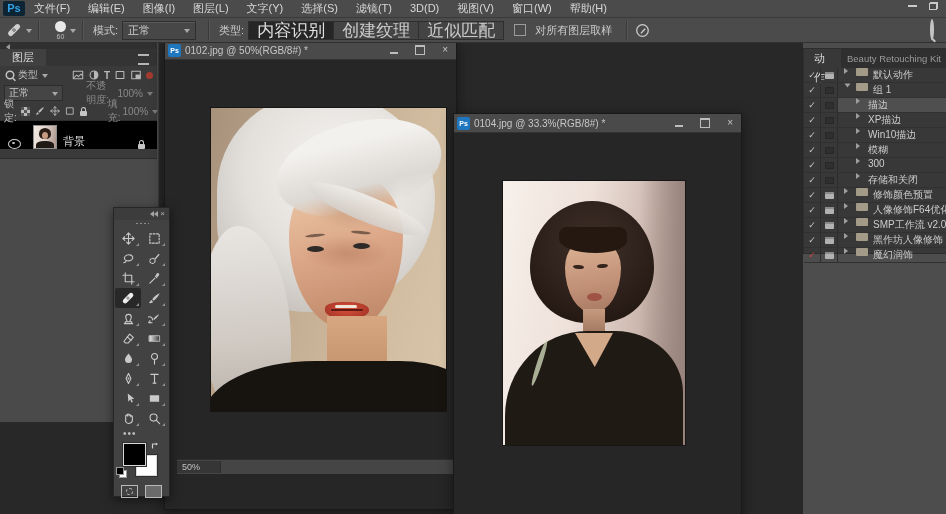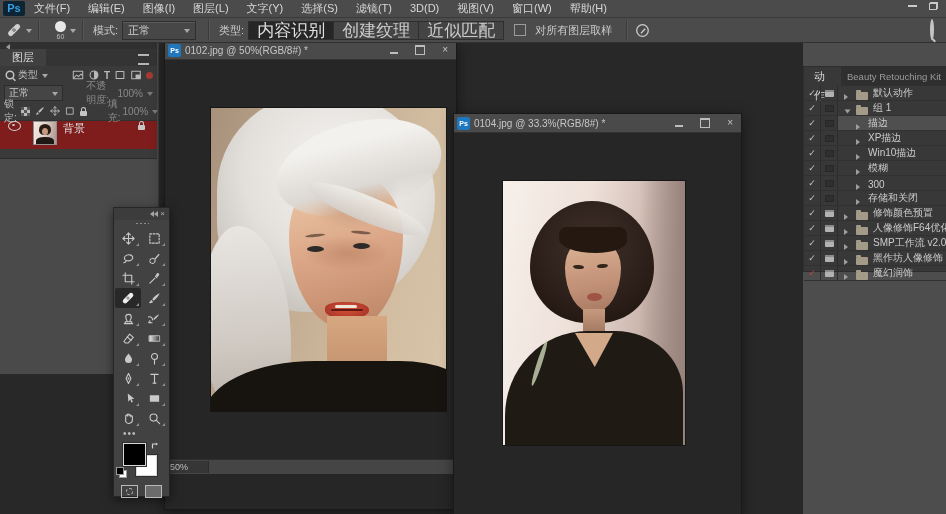--- a/index.html
+++ b/index.html
@@ -34,39 +34,39 @@
   .brushsize{font-size:7px;color:#bbb;margin-top:1px}
   .segbtn{height:17px;line-height:17px;padding:0 8px;font-size:17px;color:#cccccc;background:#444444;
           border:1px solid #2e2e2e;border-left:none;cursor:default}
   .segbtn:first-child{border-left:1px solid #2e2e2e}
   .segbtn.active{background:#262626;color:#e0e0e0}
   .cbx{width:10px;height:10px;border:1px solid #9b9b9b;background:transparent;margin:0 5px 0 10px}
   .mag{width:8px;height:8px;border:2px solid #c4c4c4;border-radius:50%;position:relative}
   .mag::after{content:"";position:absolute;width:5px;height:2px;background:#c4c4c4;right:-4px;bottom:-3px;transform:rotate(45deg)}
 
   
-  .leftdock{left:0;top:43px;width:158px;height:331px;background:#4a4a4a;border-right:1px solid #3a3a3a}
+  .leftdock{left:0;top:43px;width:158px;height:379px;background:#4a4a4a;border-right:1px solid #3a3a3a}
   .rightdock{left:803px;top:43px;width:143px;height:471px;background:#4d4d4d}
   .panel{background:#3a3a3a}
 
   
   .lpanel{left:0;top:0;width:157px;height:115px;border-bottom:1px solid #2b2b2b}
   .lp-topstrip{height:6px;background:#303030;position:relative}
   .tri-left{position:absolute;left:3px;top:1px;width:0;height:0;border:3px solid transparent;border-right:4px solid #9a9a9a}
   .lp-tabs{height:17px;background:#343434;display:flex;align-items:center;position:relative}
   .lp-tab{height:17px;line-height:17px;padding:0 12px;font-size:11px;color:#dddddd;background:#404040}
   .hamb{position:absolute;right:8px;top:5px;width:11px;height:7px;border-top:2px solid #b5b5b5;border-bottom:2px solid #b5b5b5}
   .lp-row{height:18px;display:flex;align-items:center;padding:0 4px;font-size:10px;color:#bdbdbd;background:#3a3a3a}
   .flticons{margin-left:auto;display:flex;align-items:center;gap:4px;color:#b9b9b9}
   .dis{color:#8a8a8a}
   .mini-dd{height:14px;background:#454545;border:1px solid #2c2c2c;display:flex;align-items:center;padding:0 4px;font-size:10px;color:#cfcfcf}
   .checker{width:9px;height:9px;background-image:linear-gradient(45deg,#b9b9b9 25%,transparent 25%,transparent 75%,#b9b9b9 75%),linear-gradient(45deg,#b9b9b9 25%,transparent 25%,transparent 75%,#b9b9b9 75%);background-size:6px 6px;background-position:0 0,3px 3px;background-color:#555}
   .lockic{width:7px;height:5px;background:#c6c6c6;border-radius:1px;position:relative;margin-top:4px}
   .lockic::before{content:"";position:absolute;top:-4px;left:1px;width:3px;height:3px;border:1px solid #c6c6c6;border-bottom:none;border-radius:3px 3px 0 0}
-  .layerrow{height:28px;background:#7f1d1d;display:flex;align-items:flex-start;padding:0 4px;border-top:1px solid #303030}
+  .layerrow{height:28px;background:#000000;display:flex;align-items:flex-end;padding:0 4px;border-top:1px solid #303030}
   .eye{width:11px;height:8px;border:1px solid #cccccc;border-radius:50%;position:relative;margin:0 4px}
   .eye::after{content:"";position:absolute;left:3px;top:2px;width:3px;height:2px;background:#ccc;border-radius:50%}
   .thumb{width:22px;height:22px;border:1px solid #8f8f8f;margin:0 6px 0 8px;position:relative;overflow:hidden;
          background:linear-gradient(100deg,#f0e8e1 0%,#e4d6cd 45%,#a8948c 100%)}
   .thumb .th-hair{position:absolute;left:5px;top:2px;width:12px;height:11px;border-radius:50% 50% 42% 42%;background:#2a1d16}
   .thumb .th-face{position:absolute;left:8px;top:6px;width:6px;height:7px;border-radius:50%;background:#c59a80}
   .thumb .th-body{position:absolute;left:2px;bottom:-1px;width:18px;height:8px;border-radius:45% 45% 0 0;background:#1f1916}
 
   
   .toolbar{left:113px;top:207px;width:55px;height:288px;background:#424242;border:1px solid #262626;
@@ -97,38 +97,38 @@
   
   .docwin{background:#262626;border:1px solid #191919;box-shadow:0 3px 12px rgba(0,0,0,.45)}
   .titlebar{height:18px;background:#4a4a4a;border-bottom:1px solid #323232;display:flex;align-items:center;position:relative}
   .docicon{width:13px;height:13px;margin:0 4px 0 3px;background:#1f77c0;border-radius:2px;color:#fff;
            font-size:7px;font-weight:bold;text-align:center;line-height:13px}
   .doctitle{font-size:10px;color:#c6c6c6;white-space:nowrap}
   .tb-btns{position:absolute;right:8px;top:0;height:18px;display:flex;align-items:center;gap:17px}
   .tbtn-min{width:8px;height:2px;background:#bdbdbd;margin-top:5px}
   .tbtn-max{width:8px;height:7px;border:1px solid #bdbdbd;border-top-width:2px}
   .tbtn-x{color:#c4c4c4;font-size:10px;line-height:10px}
-  .statusbar{position:absolute;left:0;width:100%;height:14px;background:#454545;border-top:1px solid #2e2e2e;
+  .statusbar{position:absolute;left:12px;width:100%;height:14px;background:#454545;border-top:1px solid #2e2e2e;
              display:flex;align-items:center;font-size:9px;color:#c3c3c3}
   .zoomfield{width:38px;height:12px;background:#363636;border-right:1px solid #2c2c2c;display:flex;align-items:center;padding-left:5px}
   .docfield{margin-left:30px;width:152px;height:12px;background:#3e3e3e;border:1px solid #2f2f2f;display:flex;align-items:center;justify-content:center;gap:8px}
 
   
-  .apanel{left:0;top:23px;width:143px;height:204px;background:#383838;border:1px solid #2d2d2d;border-right:none}
+  .apanel{left:0;top:5px;width:143px;height:204px;background:#383838;border:1px solid #2d2d2d;border-right:none}
   .ap-tabs{height:19px;background:#2f2f2f;display:flex;align-items:stretch}
   .ap-tab{padding:0 10px;font-size:11px;color:#dddddd;background:#383838;line-height:19px}
   .ap-tab2{padding:0 6px;font-size:9.5px;color:#9b9b9b;line-height:19px;white-space:nowrap}
   .arow{height:14px;display:flex;align-items:stretch;font-size:10px;color:#c9c9c9;border-bottom:1px solid #313131}
   .acheck{width:16px;border-right:1px solid #2d2d2d;display:flex;align-items:center;justify-content:center}
   .ck{color:#c5c5c5;font-size:9px;line-height:9px}
   .ck.red{color:#cf4343}
   .adlg{width:16px;border-right:1px solid #2d2d2d;display:flex;align-items:center;justify-content:center}
   .dlg{width:9px;height:7px;background:#b2b2b2;border-radius:1px;box-shadow:inset 0 2px 0 #8a8a8a}
   .dlg.empty{background:#2f2f2f;box-shadow:inset 0 0 0 1px #272727}
-  .acontent{flex:1;display:flex;align-items:flex-end;padding-left:6px;white-space:nowrap;overflow:hidden}
+  .acontent{flex:1;display:flex;align-items:flex-start;padding-left:6px;white-space:nowrap;overflow:hidden}
   .acontent.ind{padding-left:18px}
   .arow.sel .acontent{background:#4f4f4f}
   .tri{width:0;height:0;border:3px solid transparent;border-left:4px solid #9e9e9e;margin-right:5px}
   .tri.open{transform:rotate(90deg) translateX(1px)}
   .fold{width:12px;height:8px;background:#a49a88;border-radius:1px;position:relative;margin-right:5px;flex:none}
   .fold::before{content:"";position:absolute;top:-2px;left:0;width:5px;height:2px;background:#a49a88;border-radius:1px 1px 0 0}
   .albl{font-size:10px;color:#cccccc}
 
   
   .img1{position:absolute;left:46px;top:67px;width:235px;height:303px;overflow:hidden;box-shadow:0 0 0 1px #161616;

